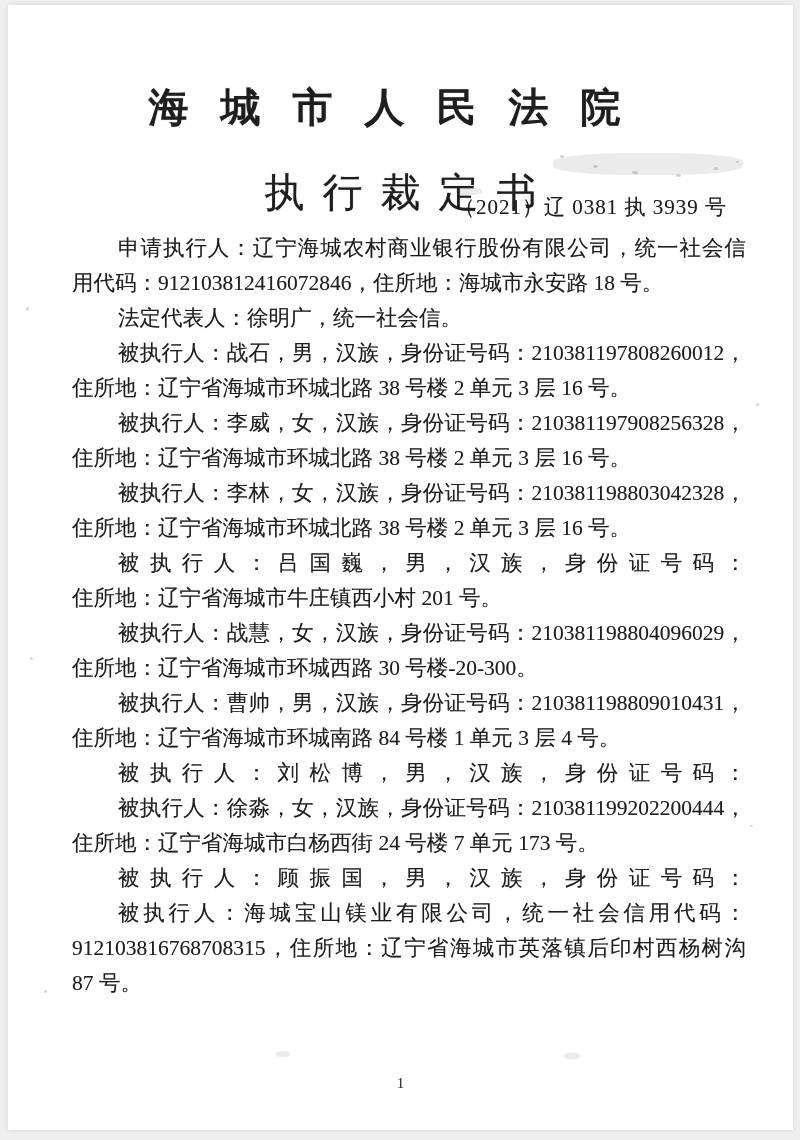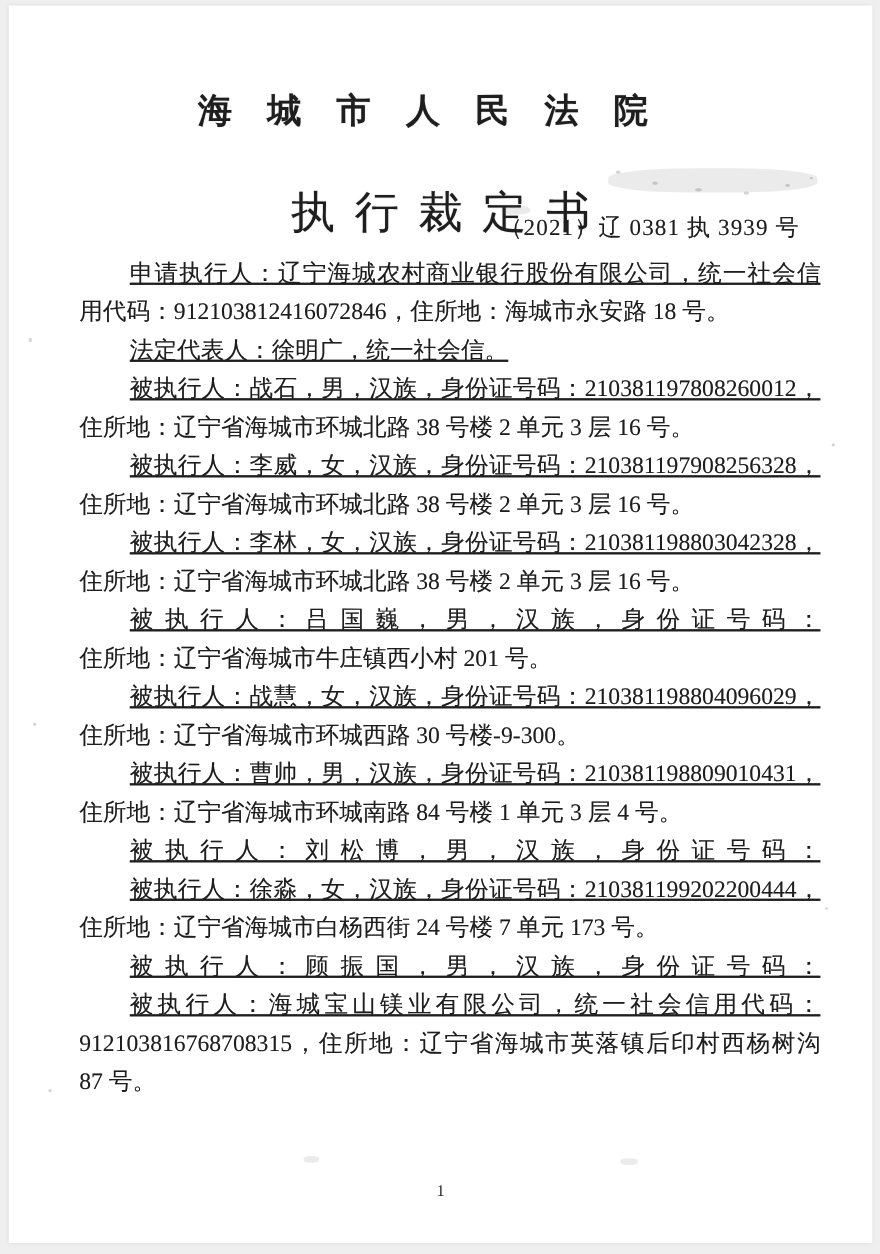--- a/index.html
+++ b/index.html
@@ -27,21 +27,21 @@
     box-shadow: 0 0 5px rgba(0,0,0,0.10);
     color: #1e1e1e;
     overflow: hidden;
   }
   .court-name {
     position: absolute;
     top: 75px;
     left: 0;
     width: 100%;
     text-align: center;
-    font-size: 31px;
+    font-size: 40px;
     font-weight: bold;
     letter-spacing: 32px;
     box-sizing: border-box;
     white-space: nowrap;
     text-shadow: 0 0 1px rgba(30,30,30,0.45);
   }
   .doc-title {
     position: absolute;
     top: 128px;
     left: 0;
@@ -71,21 +71,21 @@
     width: 674px;
     font-size: 21.5px;
     text-shadow: 0 0 0.5px rgba(30,30,30,0.4);
   }
   .line {
     height: 35px;
     line-height: 35px;
     overflow: hidden;
     white-space: nowrap;
   }
-  .line.indent { padding-left: 46px; text-decoration: underline; }
+  .line.indent { padding-left: 46px; }
   .line.fill {
     white-space: normal;
     text-align: justify;
     text-align-last: justify;
   }
   .page-number {
     position: absolute;
     top: 1070px;
     left: 0;
     width: 100%;
@@ -122,21 +122,21 @@
         <div class="line indent">法定代表人：徐明广，统一社会信。</div>
         <div class="line indent fill">被执行人：战石，男，汉族，身份证号码：210381197808260012，</div>
         <div class="line">住所地：辽宁省海城市环城北路 38 号楼 2 单元 3 层 16 号。</div>
         <div class="line indent fill">被执行人：李威，女，汉族，身份证号码：210381197908256328，</div>
         <div class="line">住所地：辽宁省海城市环城北路 38 号楼 2 单元 3 层 16 号。</div>
         <div class="line indent fill">被执行人：李林，女，汉族，身份证号码：210381198803042328，</div>
         <div class="line">住所地：辽宁省海城市环城北路 38 号楼 2 单元 3 层 16 号。</div>
         <div class="line indent fill">被执行人：吕国巍，男，汉族，身份证号码：210381198704101417，</div>
         <div class="line">住所地：辽宁省海城市牛庄镇西小村 201 号。</div>
         <div class="line indent fill">被执行人：战慧，女，汉族，身份证号码：210381198804096029，</div>
-        <div class="line">住所地：辽宁省海城市环城西路 30 号楼-9-300。</div>
+        <div class="line">住所地：辽宁省海城市环城西路 30 号楼-20-300。</div>
         <div class="line indent fill">被执行人：曹帅，男，汉族，身份证号码：210381198809010431，</div>
         <div class="line">住所地：辽宁省海城市环城南路 84 号楼 1 单元 3 层 4 号。</div>
         <div class="line indent fill">被执行人：刘松博，男，汉族，身份证号码：210381199204260811，</div>
         <div class="line indent fill">被执行人：徐淼，女，汉族，身份证号码：210381199202200444，</div>
         <div class="line">住所地：辽宁省海城市白杨西街 24 号楼 7 单元 173 号。</div>
         <div class="line indent fill">被执行人：顾振国，男，汉族，身份证号码：210381196211255515，</div>
         <div class="line indent fill">被执行人：海城宝山镁业有限公司，统一社会信用代码：</div>
         <div class="line fill">912103816768708315，住所地：辽宁省海城市英落镇后印村西杨树沟</div>
         <div class="line">87 号。</div>
       </div>

